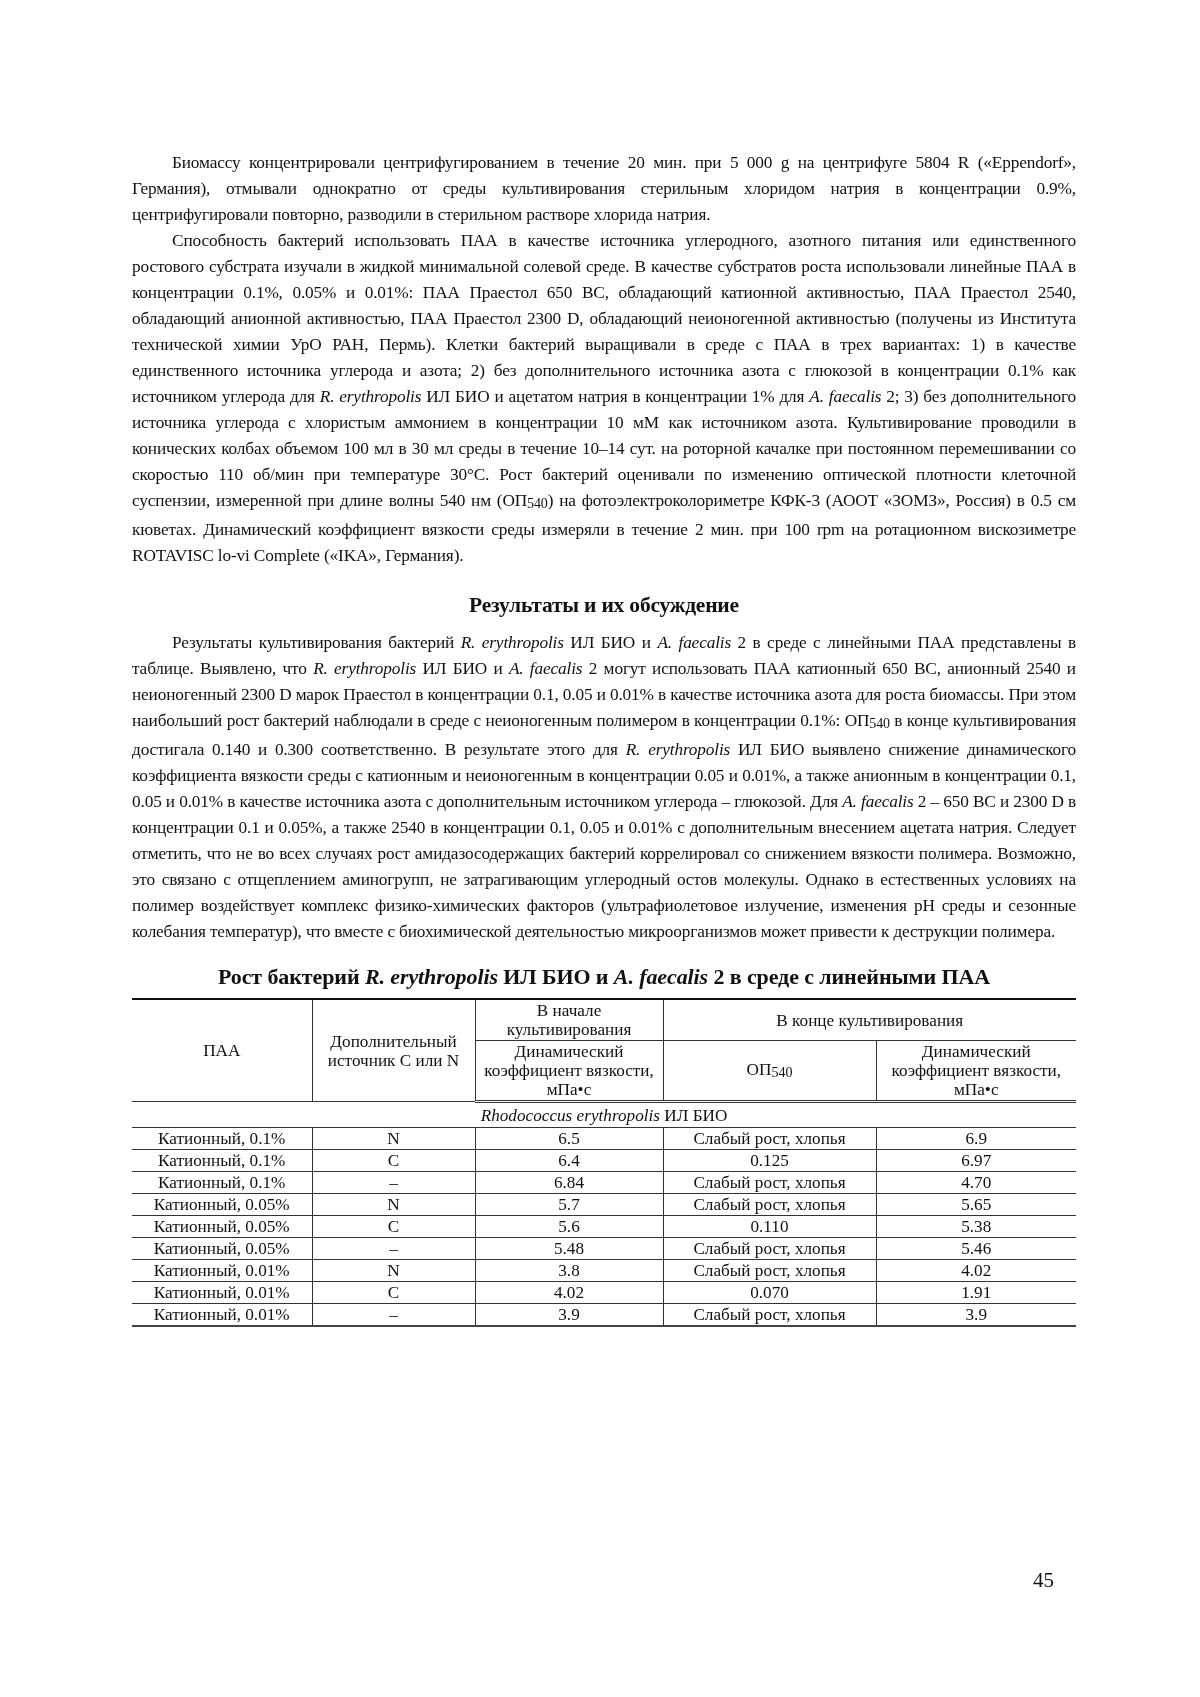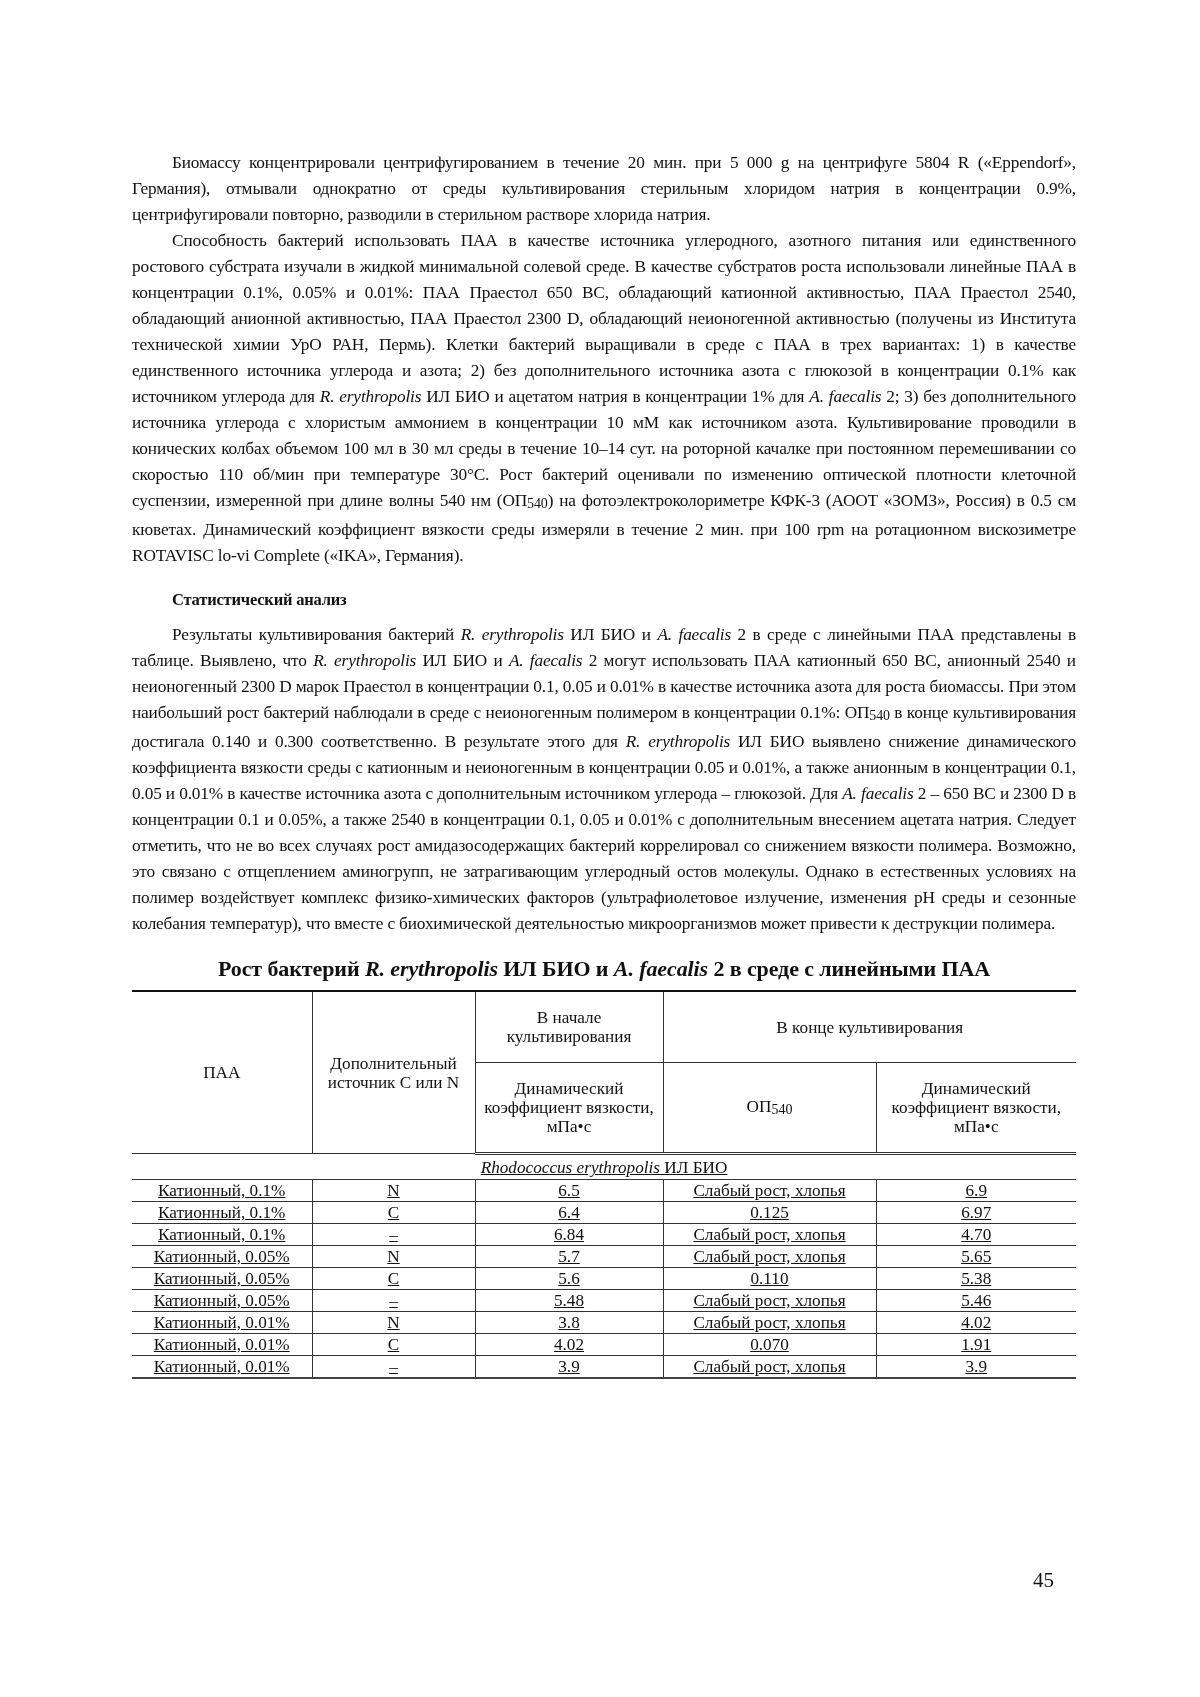--- a/index.html
+++ b/index.html
@@ -50,54 +50,54 @@
       width: 944px;
       border-collapse: collapse;
       margin-top: 3px;
       font-size: 17.2px;
       line-height: 19px;
     }
     table.data th, table.data td {
       border: 1px solid #333333;
       text-align: center;
       font-weight: normal;
-      padding: 16px 3px;
+      padding: 1px 3px;
     }
     table.data thead tr:first-child th { border-top: 2px solid #111111; }
     table.data thead tr:last-child th { border-bottom: 3px double #333333; }
     table.data th.h-paa { border-left: none; }
     table.data th.h-last, table.data td.c-last { border-right: none; }
     table.data td.c-paa { border-left: none; }
     table.data tbody tr:last-child td { border-bottom: 2px solid #444444; }
     table.data td.group {
       border-left: none;
       border-right: none;
       padding: 2px 0 1px 0;
     }
-    table.data tbody td { height: 21px; padding: 0 3px; text-decoration: underline; }
+    table.data tbody td { height: 21px; padding: 0 3px; }
     sub.small { font-size: 14px; vertical-align: -2px; }
     .page-number {
       position: absolute;
       left: 1033px;
       top: 1568px;
       font-size: 21px;
     }
   </style>
 </head>
 <body>
 
 <div class="page">
 
   <div>
     <p class="body"><span>Биомассу концентрировали центрифугированием в течение 20 мин. при 5 000 g на центрифуге 5804 R («Eppendorf», Германия), отмывали однократно от среды культивирования стерильным хлоридом натрия в концентрации 0.9%, центрифугировали повторно, разводили в стерильном растворе хлорида натрия.</span></p>
     <p class="body"><span>Способность бактерий использовать ПАА в качестве источника углеродного, азотного питания или единственного ростового субстрата изучали в жидкой минимальной солевой среде. В качестве субстратов роста использовали линейные ПАА в концентрации 0.1%, 0.05% и 0.01%: ПАА Праестол 650 ВС, обладающий катионной активностью, ПАА Праестол 2540, обладающий анионной активностью, ПАА Праестол 2300 D, обладающий неионогенной активностью (получены из Института технической химии УрО РАН, Пермь). Клетки бактерий выращивали в среде с ПАА в трех вариантах: 1) в качестве единственного источника углерода и азота; 2) без дополнительного источника азота с глюкозой в концентрации 0.1% как источником углерода для </span><i>R. erythropolis</i><span> ИЛ БИО и ацетатом натрия в концентрации 1% для </span><i>A. faecalis</i><span> 2; 3) без дополнительного источника углерода с хлористым аммонием в концентрации 10 мМ как источником азота. Культивирование проводили в конических колбах объемом 100 мл в 30 мл среды в течение 10–14 сут. на роторной качалке при постоянном перемешивании со скоростью 110 об/мин при температуре 30°С. Рост бактерий оценивали по изменению оптической плотности клеточной суспензии, измеренной при длине волны 540 нм (ОП</span><sub class="small">540</sub><span>) на фотоэлектроколориметре КФК-3 (АООТ «ЗОМЗ», Россия) в 0.5 см кюветах. Динамический коэффициент вязкости среды измеряли в течение 2 мин. при 100 rpm на ротационном вискозиметре ROTAVISC lo-vi Complete («IKA», Германия).</span></p>
   </div>
 
-  <h3 class="sub">Статистический анализ</h3>
 
+  <h2 class="section">Результаты и их обсуждение</h2>
   <p class="body"><span>Результаты культивирования бактерий </span><i>R. erythropolis</i><span> ИЛ БИО и </span><i>A. faecalis</i><span> 2 в среде с линейными ПАА представлены в таблице. Выявлено, что </span><i>R. erythropolis</i><span> ИЛ БИО и </span><i>A. faecalis</i><span> 2 могут использовать ПАА катионный 650 ВС, анионный 2540 и неионогенный 2300 D марок Праестол в концентрации 0.1, 0.05 и 0.01% в качестве источника азота для роста биомассы. При этом наибольший рост бактерий наблюдали в среде с неионогенным полимером в концентрации 0.1%: ОП</span><sub class="small">540</sub><span> в конце культивирования достигала 0.140 и 0.300 соответственно. В результате этого для </span><i>R. erythropolis</i><span> ИЛ БИО выявлено снижение динамического коэффициента вязкости среды с катионным и неионогенным в концентрации 0.05 и 0.01%, а также анионным в концентрации 0.1, 0.05 и 0.01% в качестве источника азота с дополнительным источником углерода – глюкозой. Для </span><i>A. faecalis</i><span> 2 – 650 ВС и 2300 D в концентрации 0.1 и 0.05%, а также 2540 в концентрации 0.1, 0.05 и 0.01% с дополнительным внесением ацетата натрия. Следует отметить, что не во всех случаях рост амидазосодержащих бактерий коррелировал со снижением вязкости полимера. Возможно, это связано с отщеплением аминогрупп, не затрагивающим углеродный остов молекулы. Однако в естественных условиях на полимер воздействует комплекс физико-химических факторов (ультрафиолетовое излучение, изменения pH среды и сезонные колебания температур), что вместе с биохимической деятельностью микроорганизмов может привести к деструкции полимера.</span></p>
 
   <div class="caption">
     <div><span>Рост бактерий </span><i>R. erythropolis</i><span> ИЛ БИО и </span><i>A. faecalis</i><span> 2 в среде с линейными ПАА</span></div>
   </div>
 
   <table class="data">
     <colgroup>
       <col style="width:180px">
       <col style="width:163px">

